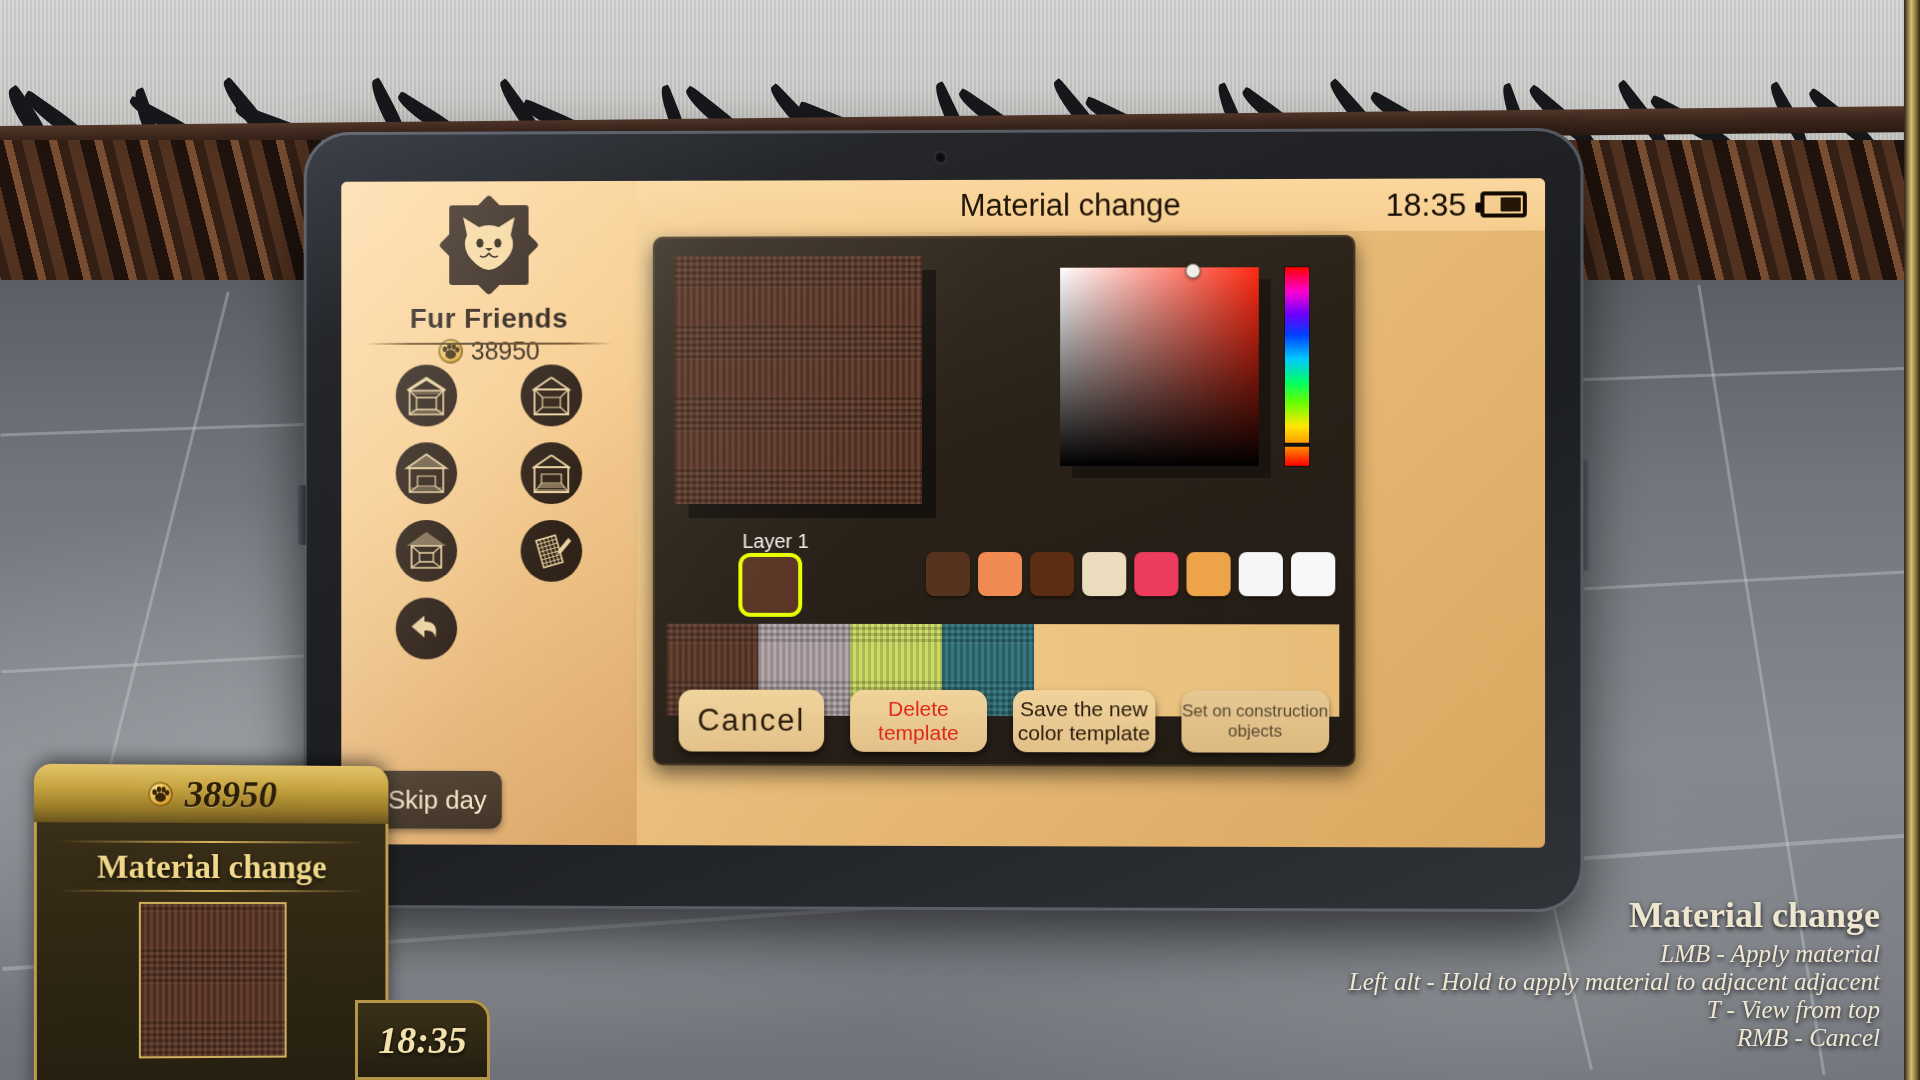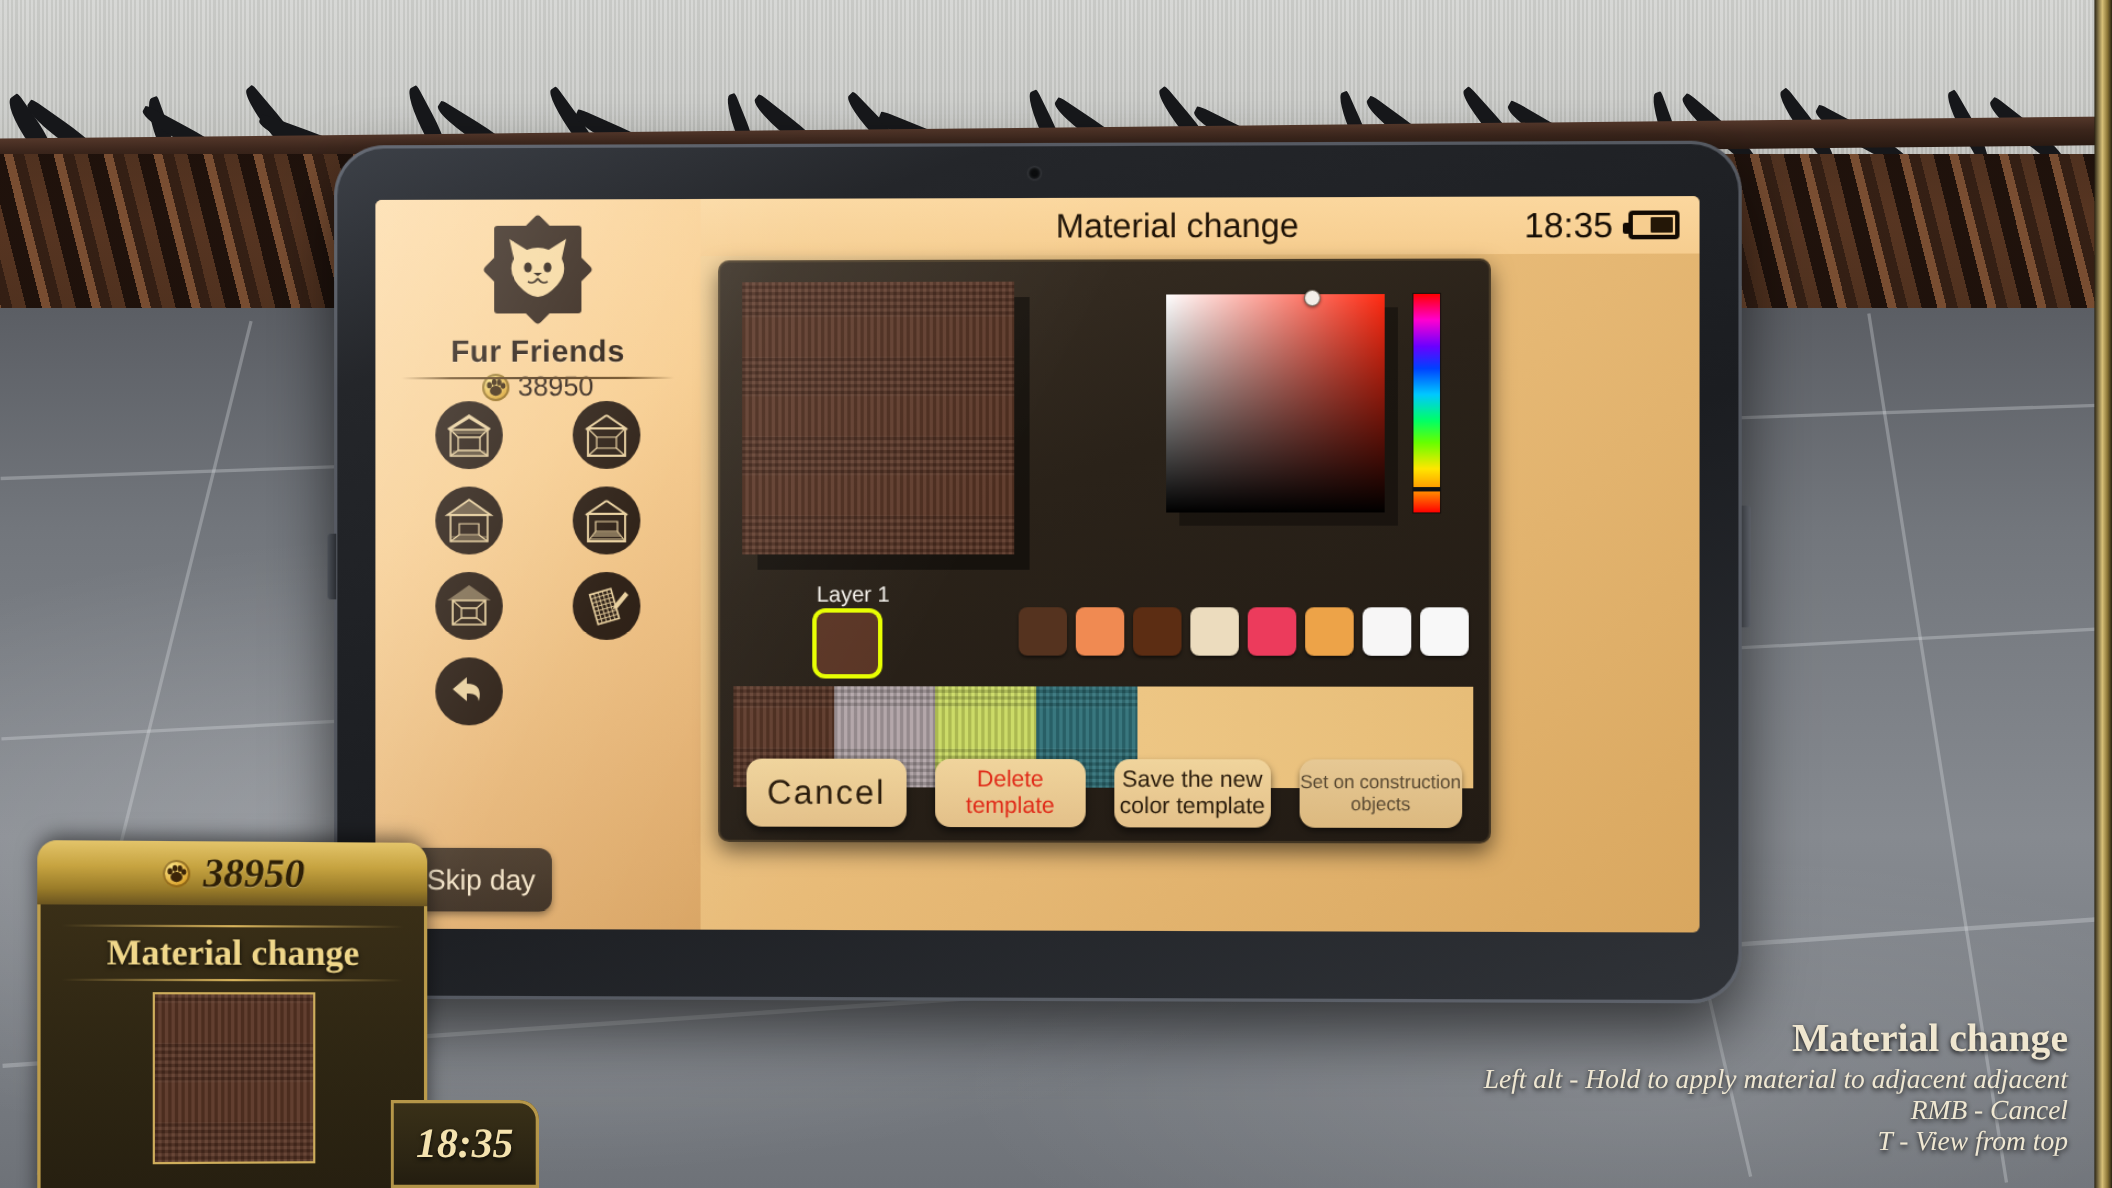--- a/index.html
+++ b/index.html
@@ -469,22 +469,23 @@
     <div class="hud-sep2"></div>
     <div class="hud-thumb parquet" style="background-color: rgb(90, 53, 37);"></div>
   </div>
 
   <div class="clock-hud">
     <span>18:35</span>
   </div>
 
   <div class="help">
     <div class="h-title">Material change</div>
+    <div class="h-line">LMB - Apply material</div>
     <div class="h-line">Left alt - Hold to apply material to adjacent adjacent</div>
+    <div class="h-line">T - View from top</div>
     <div class="h-line">RMB - Cancel</div>
-    <div class="h-line">T - View from top</div>
   </div>
 
   <svg class="cursor" width="26" height="34" viewBox="0 0 26 34" style="position:absolute;left:1337px;top:820px;">
     <path d="M2 1 L2 25 L8 19.5 L12.5 30 L16.8 28 L12.4 18 L20 18 Z" fill="#ffffff" stroke="#1a1a1a" stroke-width="1.4"></path>
   </svg>
 
 </div>
 
 </body></html>

